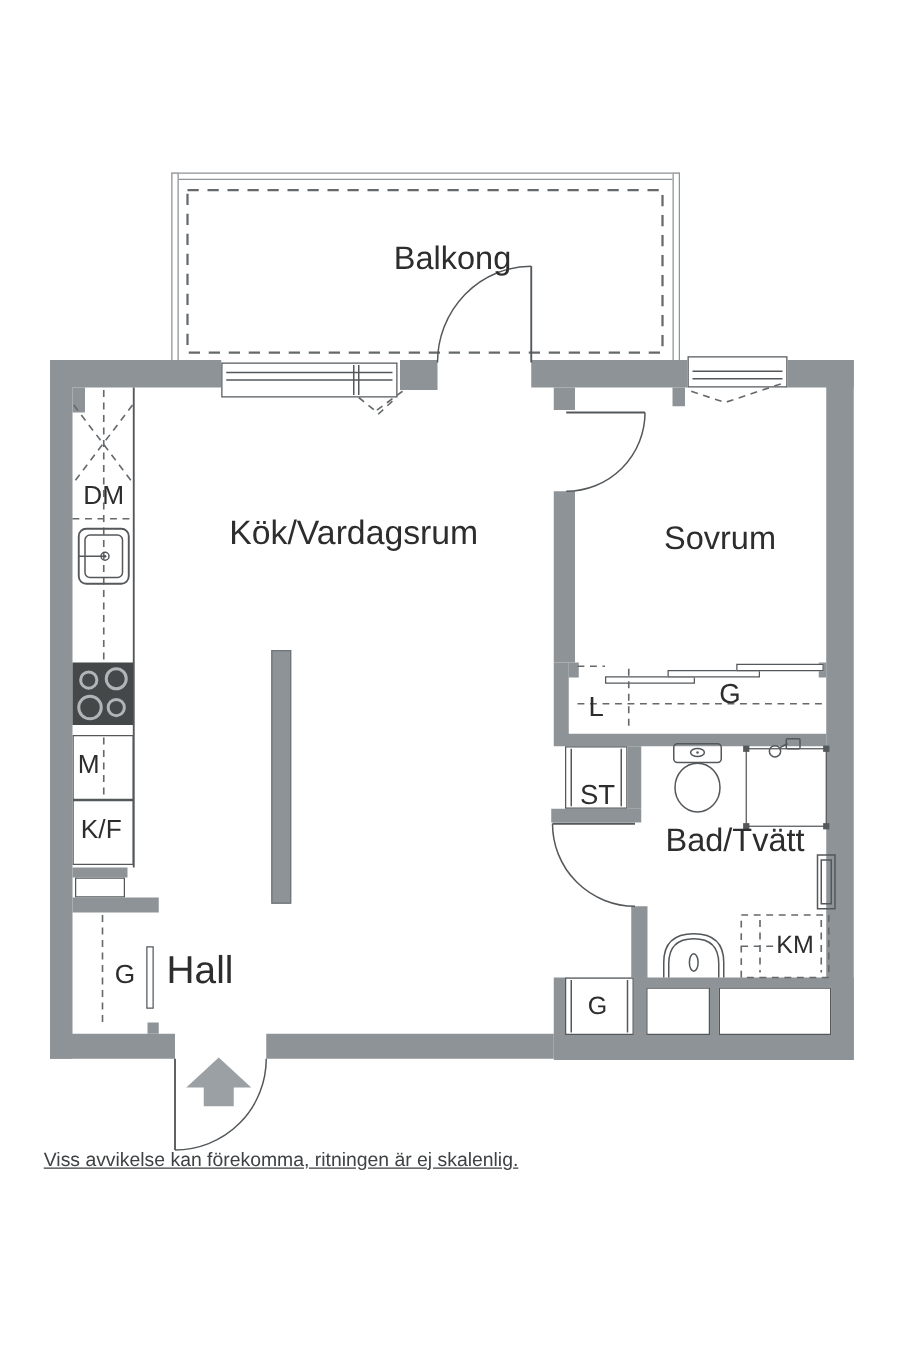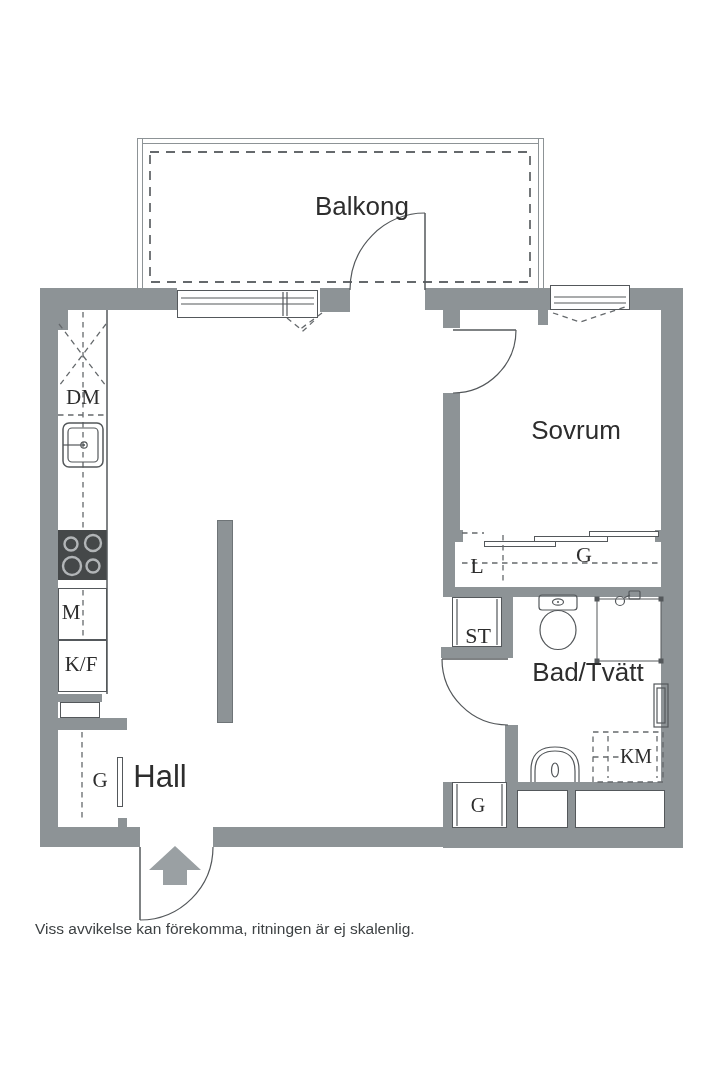--- a/index.html
+++ b/index.html
@@ -5,22 +5,22 @@
   html,body{margin:0;padding:0;background:var(--bg,#fff);}
   .plan{position:relative;width:720px;height:1080px;background:var(--bg,#fff);overflow:hidden;
         font-family:"Liberation Sans","DejaVu Sans",sans-serif;}
   .wall{position:absolute;background:var(--wall,#8d9396);}
   .box{position:absolute;background:#fff;border:1.3px solid var(--line,#54585b);box-sizing:border-box;}
   .balwall{position:absolute;background:#fff;border:1.5px solid var(--wall,#8d9396);box-sizing:border-box;}
   .island{position:absolute;background:var(--wall,#8d9396);border:1px solid var(--wall_edge,#6e7477);box-sizing:border-box;}
   .stove{position:absolute;background:var(--stove,#454849);}
   .label{position:absolute;transform:translate(-50%,-50%);color:var(--text,#2d2d2d);white-space:nowrap;line-height:1;}
   .room{font-size:26px;}
-  .fix{font-size:21px;font-family:Liberation Serif, serif;}
-  .footer{position:absolute;color:var(--footer_text,#3e4244);font-size:15.5px;white-space:nowrap;}
+  .fix{font-size:21px;}
+  .footer{position:absolute;color:var(--footer_text,#3e4244);font-size:15.5px;white-space:nowrap;text-decoration:underline;}
   svg.overlay{position:absolute;left:0;top:0;}
   .ln{stroke:var(--line,#54585b);stroke-width:1.5;fill:none;}
   .lnthin{stroke:var(--line,#54585b);stroke-width:1.2;fill:none;}
   .dash{stroke:var(--dash,#65696c);stroke-width:1.8;fill:none;stroke-dasharray:9 7;}
   .dashsm{stroke:var(--dash,#65696c);stroke-width:1.3;fill:none;stroke-dasharray:5.5 4.5;}
 </style>
 </head>
 <body>
 
 <div class="plan">
@@ -161,20 +161,21 @@
       <rect x="657" y="688" width="8" height="35" class="lnthin"></rect>
     </g>
 
     <g>
       <rect x="593" y="732" width="70" height="50" class="dashsm"></rect>
       <path class="dashsm" d="M608,736 V778 M593,757 H625 M657,736 V778"></path>
     </g>
   </svg>
 
   <div class="label room" style="left:362px;top:206px">Balkong</div>
+  <div class="label room" style="left:283px;top:427px;font-size:27px">Kök/Vardagsrum</div>
   <div class="label room" style="left:576px;top:430px">Sovrum</div>
   <div class="label room" style="left:588px;top:672px">Bad/Tvätt</div>
   <div class="label room" style="left:160px;top:776px;font-size:31px">Hall</div>
 
   <div class="label fix" style="left:83px;top:397px">DM</div>
   <div class="label fix" style="left:71px;top:612px">M</div>
   <div class="label fix" style="left:81px;top:664px">K/F</div>
   <div class="label fix" style="left:100px;top:780px">G</div>
   <div class="label fix" style="left:477px;top:566px;font-size:22px">L</div>
   <div class="label fix" style="left:584px;top:555px;font-size:22px">G</div>

